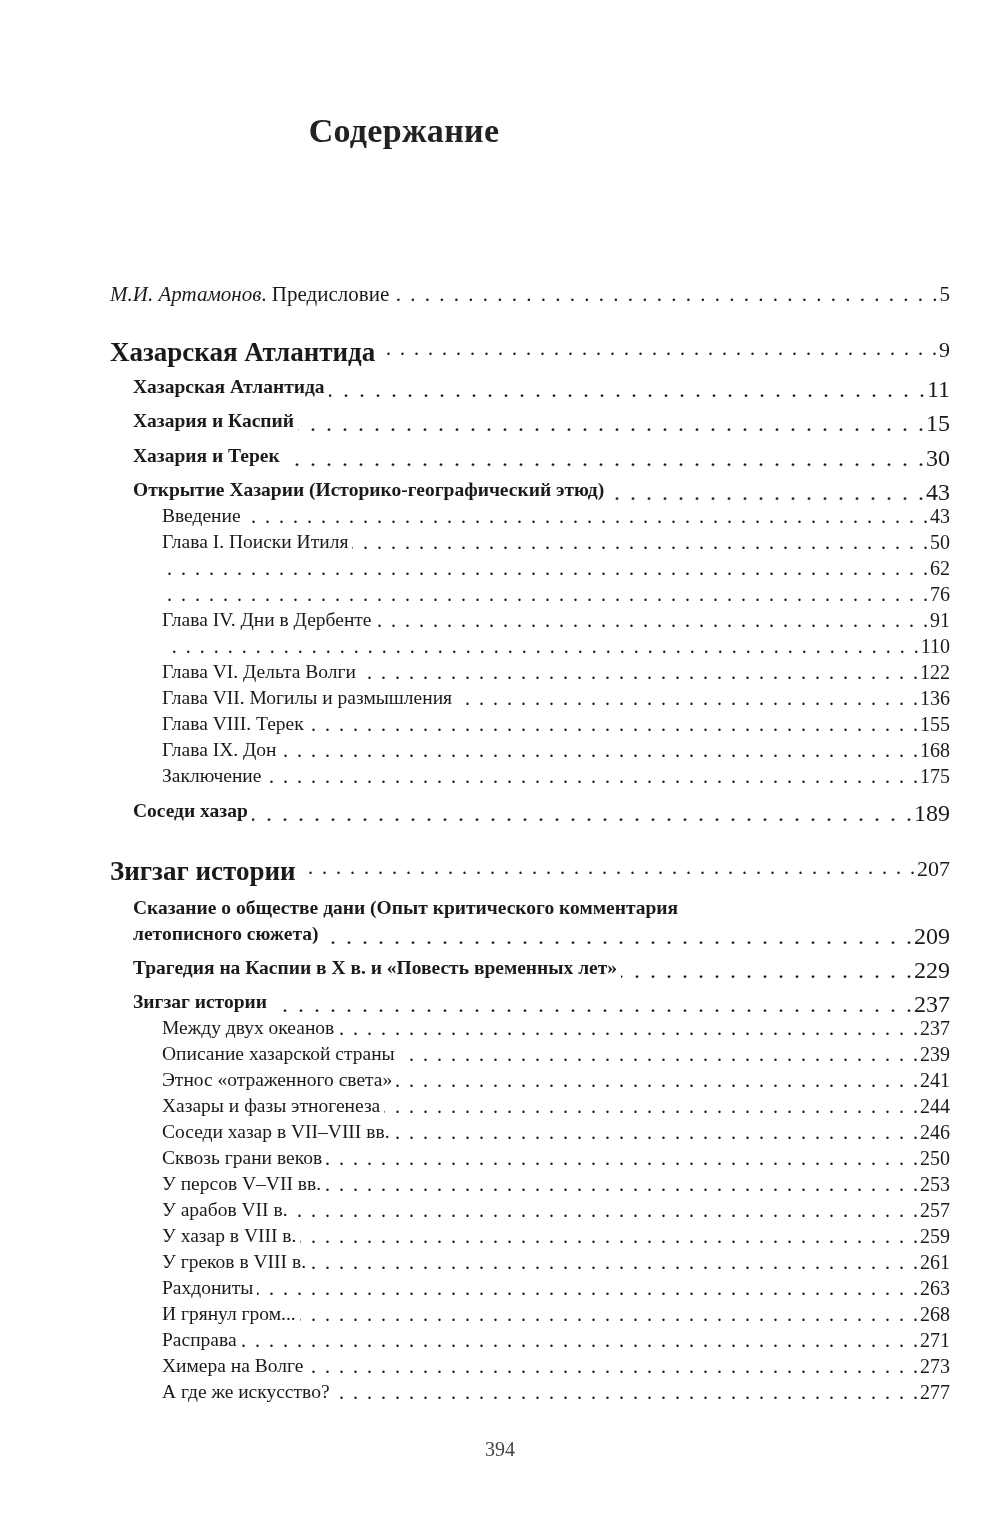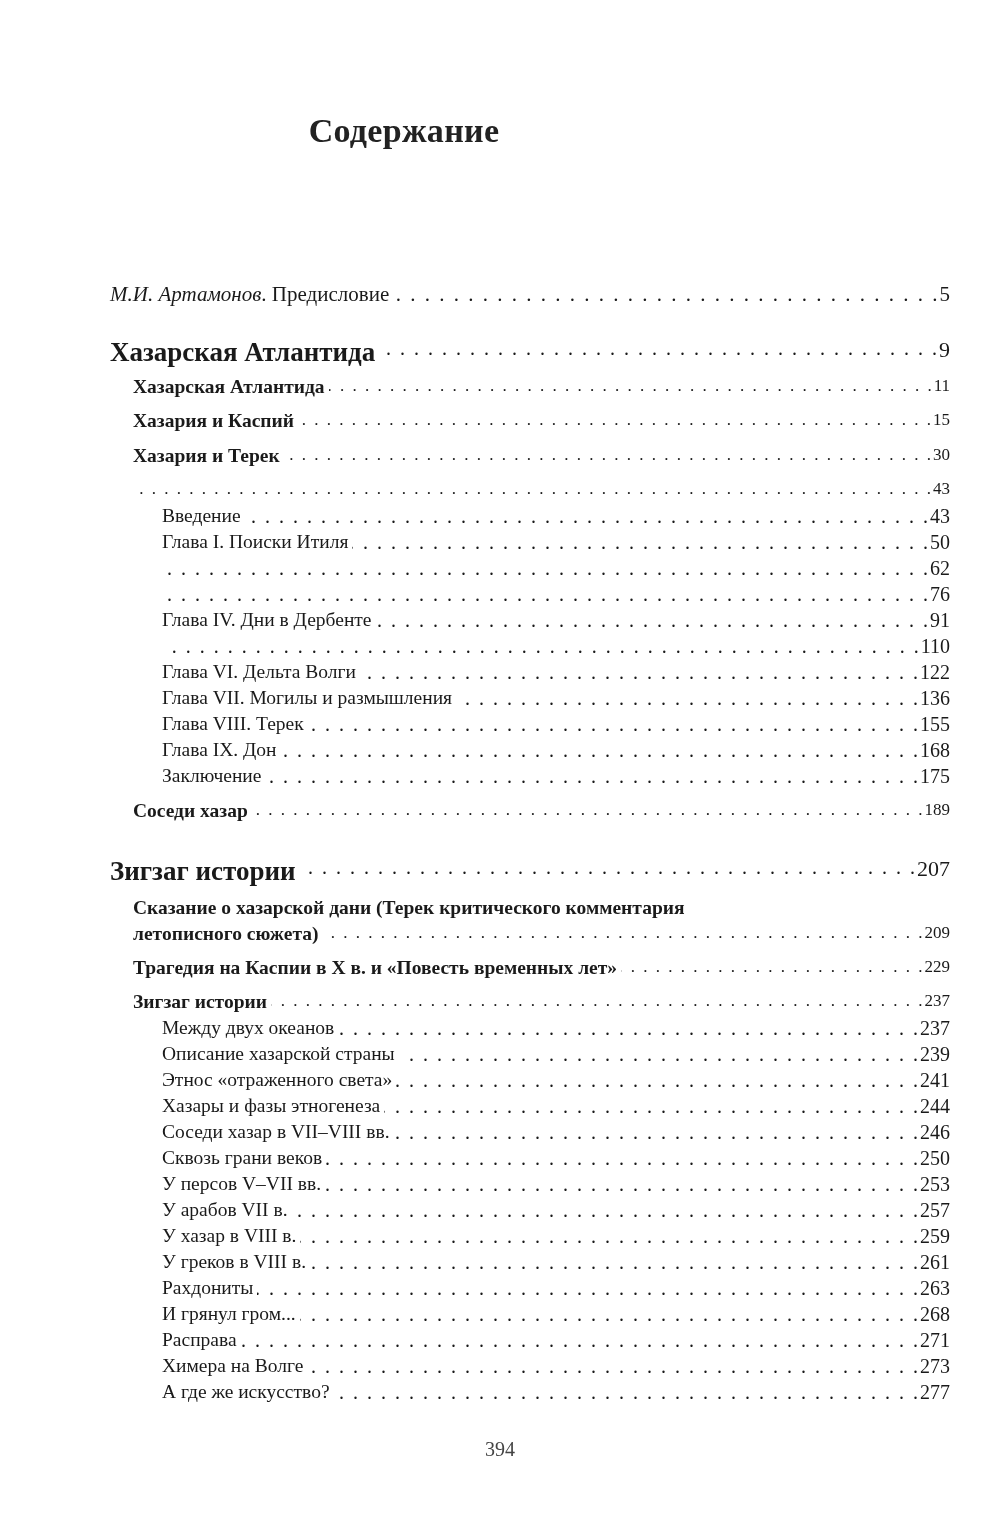--- a/index.html
+++ b/index.html
@@ -28,21 +28,21 @@
     content: ". . . . . . . . . . . . . . . . . . . . . . . . . . . . . . . . . . . . . . . . . . . . . . . . . . . . . . . . . . . . . . . . . . . . . . . . . . . . . . . . . . . . . . . . . . . . . . . . . . . . . . . . . . .";
     white-space: nowrap; display: block; text-align: right; direction: rtl;
     word-spacing: 4px;
   }
   .entry .page { flex: 0 0 auto; text-align: right; }
   .lvl-part { left: 110px; font-size: 27px; font-weight: bold; }
   .lvl-part .leader { font-size: 20px; font-weight: normal; }
   .lvl-part .page { font-size: 22px; font-weight: normal; }
   .lvl-pre { left: 110px; font-size: 21px; }
   .lvl-sec { left: 133px; font-size: 19.5px; font-weight: bold; }
-  .lvl-sec .leader, .lvl-sec .page { font-weight: normal; font-size: 17px; }
+  .lvl-sec .leader, .lvl-sec .page { font-weight: normal; font-size: 24px; }
   .lvl-sub { left: 162px; font-size: 19.5px; }
   .lvl-sub .leader, .lvl-sub .page { font-size: 20px; }
   .wrap-line {
     position: absolute; left: 133px; font-size: 19.5px; font-weight: bold; white-space: nowrap;
   }
   .folio {
     position: absolute; top: 1438px; left: 0; width: 1000px; text-align: center;
     font-size: 20px; color: #444;
   }
 </style>
@@ -74,20 +74,21 @@
     <span class="title">Хазария и Каспий</span>
     <span class="leader"></span>
     <span class="page">15</span>
   </div>
   <div class="entry lvl-sec" style="top:445px">
     <span class="title">Хазария и Терек</span>
     <span class="leader"></span>
     <span class="page">30</span>
   </div>
   <div class="entry lvl-sec" style="top:479px">
+    <span class="title">Открытие Хазарии (Историко-географический этюд)</span>
     <span class="leader"></span>
     <span class="page">43</span>
   </div>
 
   <div class="entry lvl-sub" style="top:505px">
       <span class="title">Введение</span>
       <span class="leader"></span>
       <span class="page">43</span>
     </div>
   <div class="entry lvl-sub" style="top:531px">
@@ -143,21 +144,21 @@
     <span class="leader"></span>
     <span class="page">189</span>
   </div>
 
   <div class="entry lvl-part" style="top:856px">
     <span class="title">Зигзаг истории</span>
     <span class="leader"></span>
     <span class="page">207</span>
   </div>
 
-  <div class="wrap-line" style="top:897px">Сказание о хазарской дани (Терек критического комментария</div>
+  <div class="wrap-line" style="top:897px">Сказание о обществе дани (Опыт критического комментария</div>
   <div class="entry lvl-sec" style="top:923px">
     <span class="title">летописного сюжета)</span>
     <span class="leader"></span>
     <span class="page">209</span>
   </div>
   <div class="entry lvl-sec" style="top:957px">
     <span class="title">Трагедия на Каспии в X в. и «Повесть временных лет»</span>
     <span class="leader"></span>
     <span class="page">229</span>
   </div>

